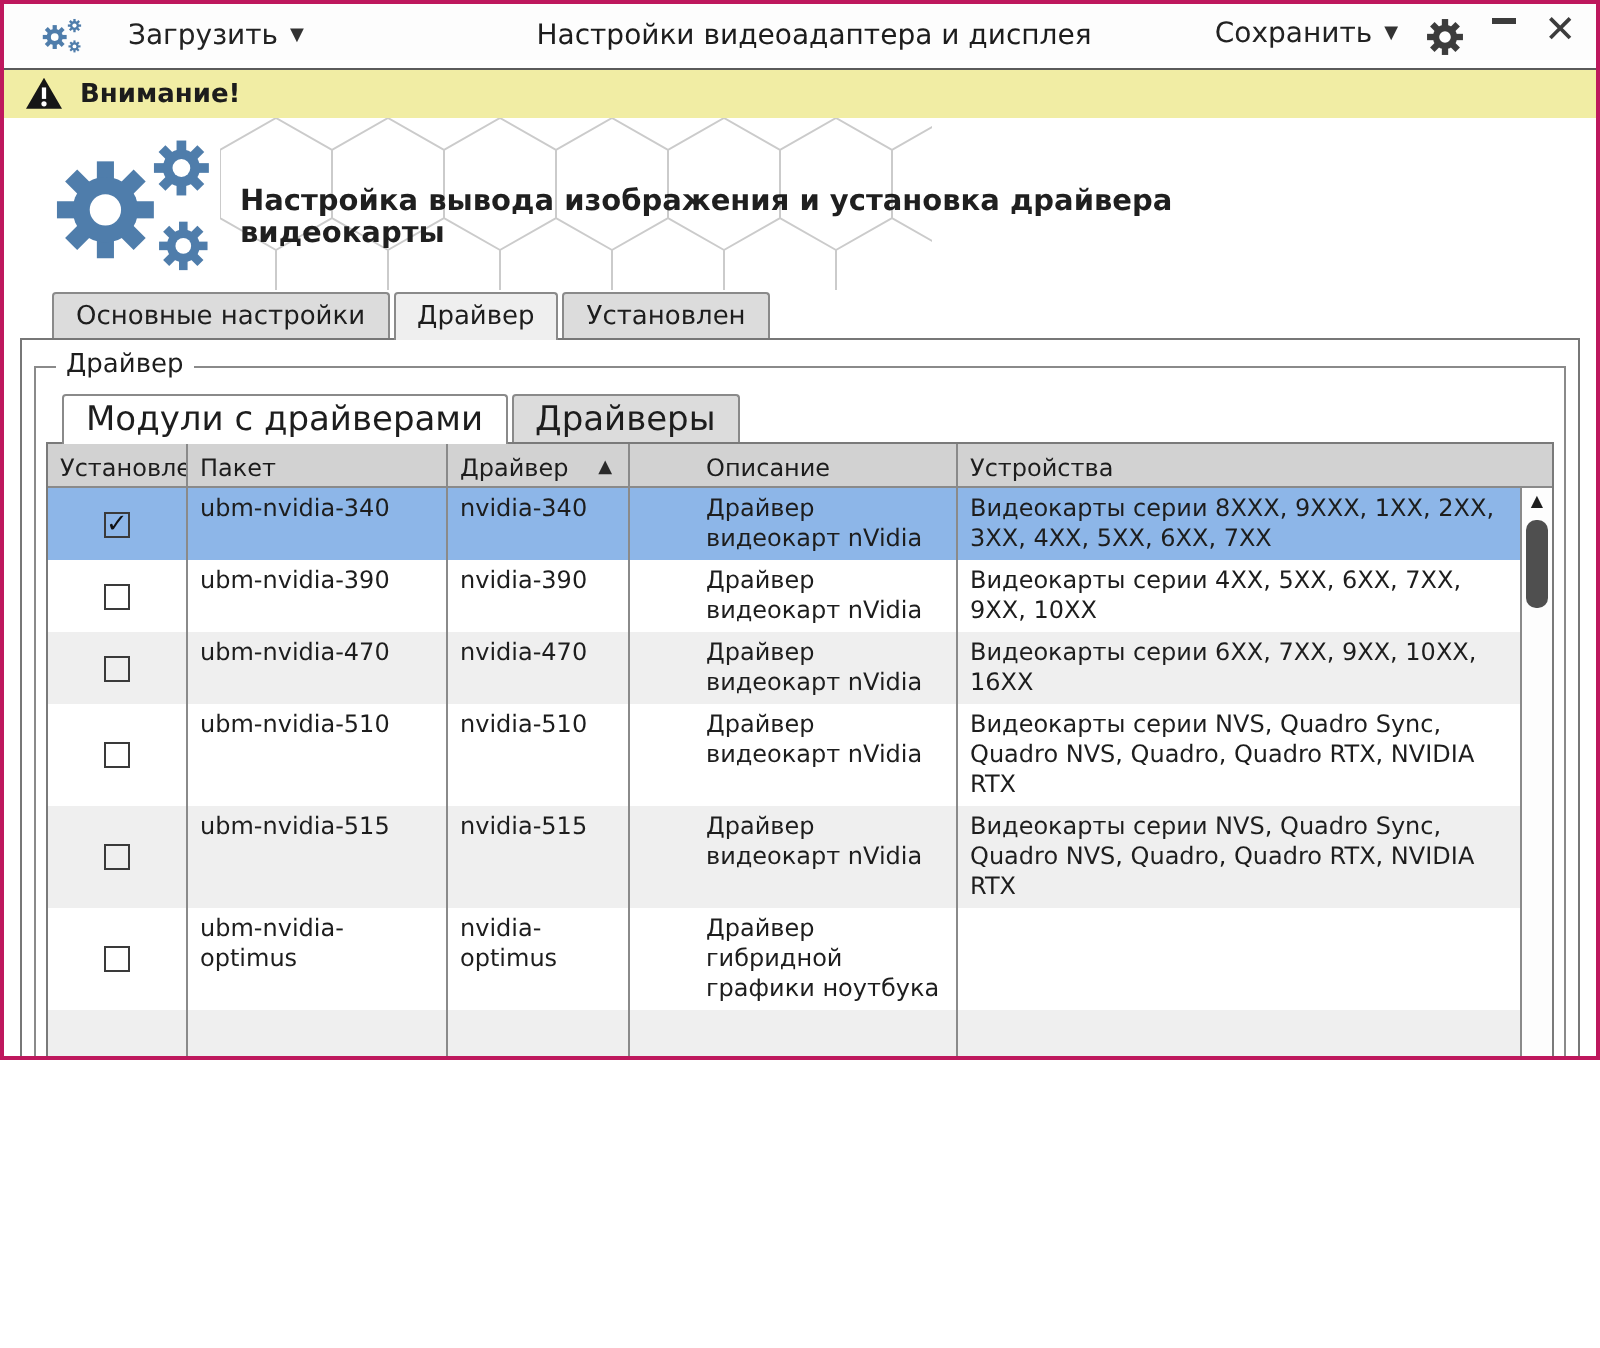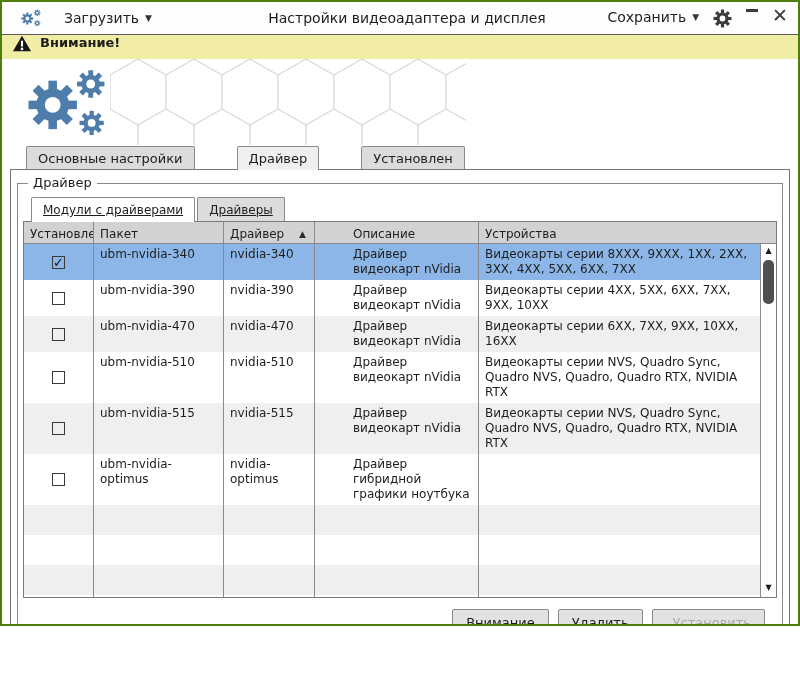--- a/index.html
+++ b/index.html
@@ -1,21 +1,21 @@
 <!DOCTYPE html>
 <html><head>
 <meta charset="utf-8">
 <style>
   * { margin:0; padding:0; box-sizing:border-box; }
   html,body { background:#fff; }
   body { font-family:"DejaVu Sans", sans-serif; color:#2b2b2b; }
 
   .window {
-    position:relative; width:800px; height:626px;
-    border:2px solid #4d7c0f; background:#fff; overflow:hidden;
+    position:relative; width:800px; height:530px;
+    border:2px solid #be185d; background:#fff; overflow:hidden;
     display:flex; flex-direction:column;
   }
 
   
   .titlebar {
     height:33px; flex:0 0 33px; background:#fdfdfd;
     border-bottom:1px solid #5a5a5a;
     display:flex; align-items:center; padding:0 10px; position:relative;
   }
   .titlebar .app-icon { width:26px; height:22px; margin-left:6px; }
@@ -30,35 +30,35 @@
     font-size:14px; color:#1c1c1c; pointer-events:none;
   }
   .titlebar-right { margin-left:auto; display:flex; align-items:flex-start; gap:14px; z-index:2; }
   .icon-btn { background:none; border:none; cursor:pointer; display:flex; align-items:center; }
   .min-glyph { display:inline-block; width:12px; height:3px; background:#3c3c3c; }
   .close-glyph { font-size:19px; color:#3c3c3c; line-height:14px; }
 
   
   .warningbar {
     height:24px; flex:0 0 24px; background:#f1eda4;
-    display:flex; padding:0 10px; gap:8px;
+    display:flex; align-items:center; padding:0 10px; gap:8px;
   }
   .warningbar .wtext { font-size:13px; font-weight:bold; color:#1c1c1c; }
 
   
   .header { height:86px; flex:0 0 86px; background:#fff; position:relative; }
   .hexpattern { position:absolute; left:108px; top:0; width:356px; height:86px; }
   .logo { position:absolute; left:16px; top:6px; }
   .header-title {
     position:absolute; left:118px; top:34px; width:560px;
     font-size:14.5px; font-weight:bold; color:#1f1f1f;
   }
 
   
-  .tabbar { flex:0 0 24px; display:flex; align-items:flex-end; padding-left:24px; position:relative; z-index:3;gap:40px; }
+  .tabbar { flex:0 0 24px; display:flex; align-items:flex-end; padding-left:24px; position:relative; z-index:3; }
   .tab {
     height:23px; padding:0 11px; display:flex; align-items:center;
     background:#dcdcdc; border:1px solid #8a8a8a; border-bottom:none;
     font-size:13px; color:#1d1d1d; cursor:pointer; margin-right:2px;
     border-radius:2px 2px 0 0; font-family:inherit;
   }
   .tab.active { background:#efefef; height:24px; margin-bottom:-1px; }
 
   
   .panel {
@@ -72,22 +72,22 @@
   .groupbox-label {
     position:absolute; top:-9px; left:10px; background:#fff;
     padding:0 5px; font-size:13px; color:#1d1d1d;
   }
 
   
   .inner-tabbar { display:flex; align-items:flex-end; padding-left:8px; margin-top:13px; position:relative; z-index:2; }
   .itab {
     height:24px; padding:0 11px; display:flex; align-items:center;
     background:#dcdcdc; border:1px solid #8a8a8a; border-bottom:none;
-    font-size:12px; color:#1d1d1d; cursor:pointer; margin-right:2px;
-    border-radius:2px 2px 0 0; font-family:inherit;text-decoration:underline;
+    font-size:17px; color:#1d1d1d; cursor:pointer; margin-right:2px;
+    border-radius:2px 2px 0 0; font-family:inherit;
   }
   .itab.active { background:#fff; height:25px; margin-bottom:-1px; }
 
   
   .gtable {
     position:relative; border:1px solid #7a7a7a; height:377px;
     background:#fff; overflow:hidden;
   }
   .thead { display:flex; height:22px; background:#d2d2d2; border-bottom:1px solid #8a8a8a; }
   .hcell {
@@ -219,20 +219,21 @@
     <svg class="hexpattern">
       <rect width="100%" height="100%" fill="url(#hexes)"></rect>
     </svg>
     <svg class="logo" width="96" height="76" viewBox="0 0 100 80">
       <g fill="#4f7dab">
         <use href="#gear-shape" transform="translate(36,42) scale(1.5)" fill="#4f7dab"></use>
         <use href="#gear-shape" transform="translate(76,20) scale(0.85)" fill="#4f7dab"></use>
         <use href="#gear-shape" transform="translate(77,61) scale(0.75)" fill="#4f7dab"></use>
       </g>
     </svg>
+    <div class="header-title">Настройка вывода изображения и установка драйвера видеокарты</div>
   </div>
 
   <div class="tabbar">
     <button class="tab">Основные настройки</button>
     <button class="tab active">Драйвер</button>
     <button class="tab">Установлен</button>
   </div>
 
   <div class="panel">
     <div class="groupbox">

